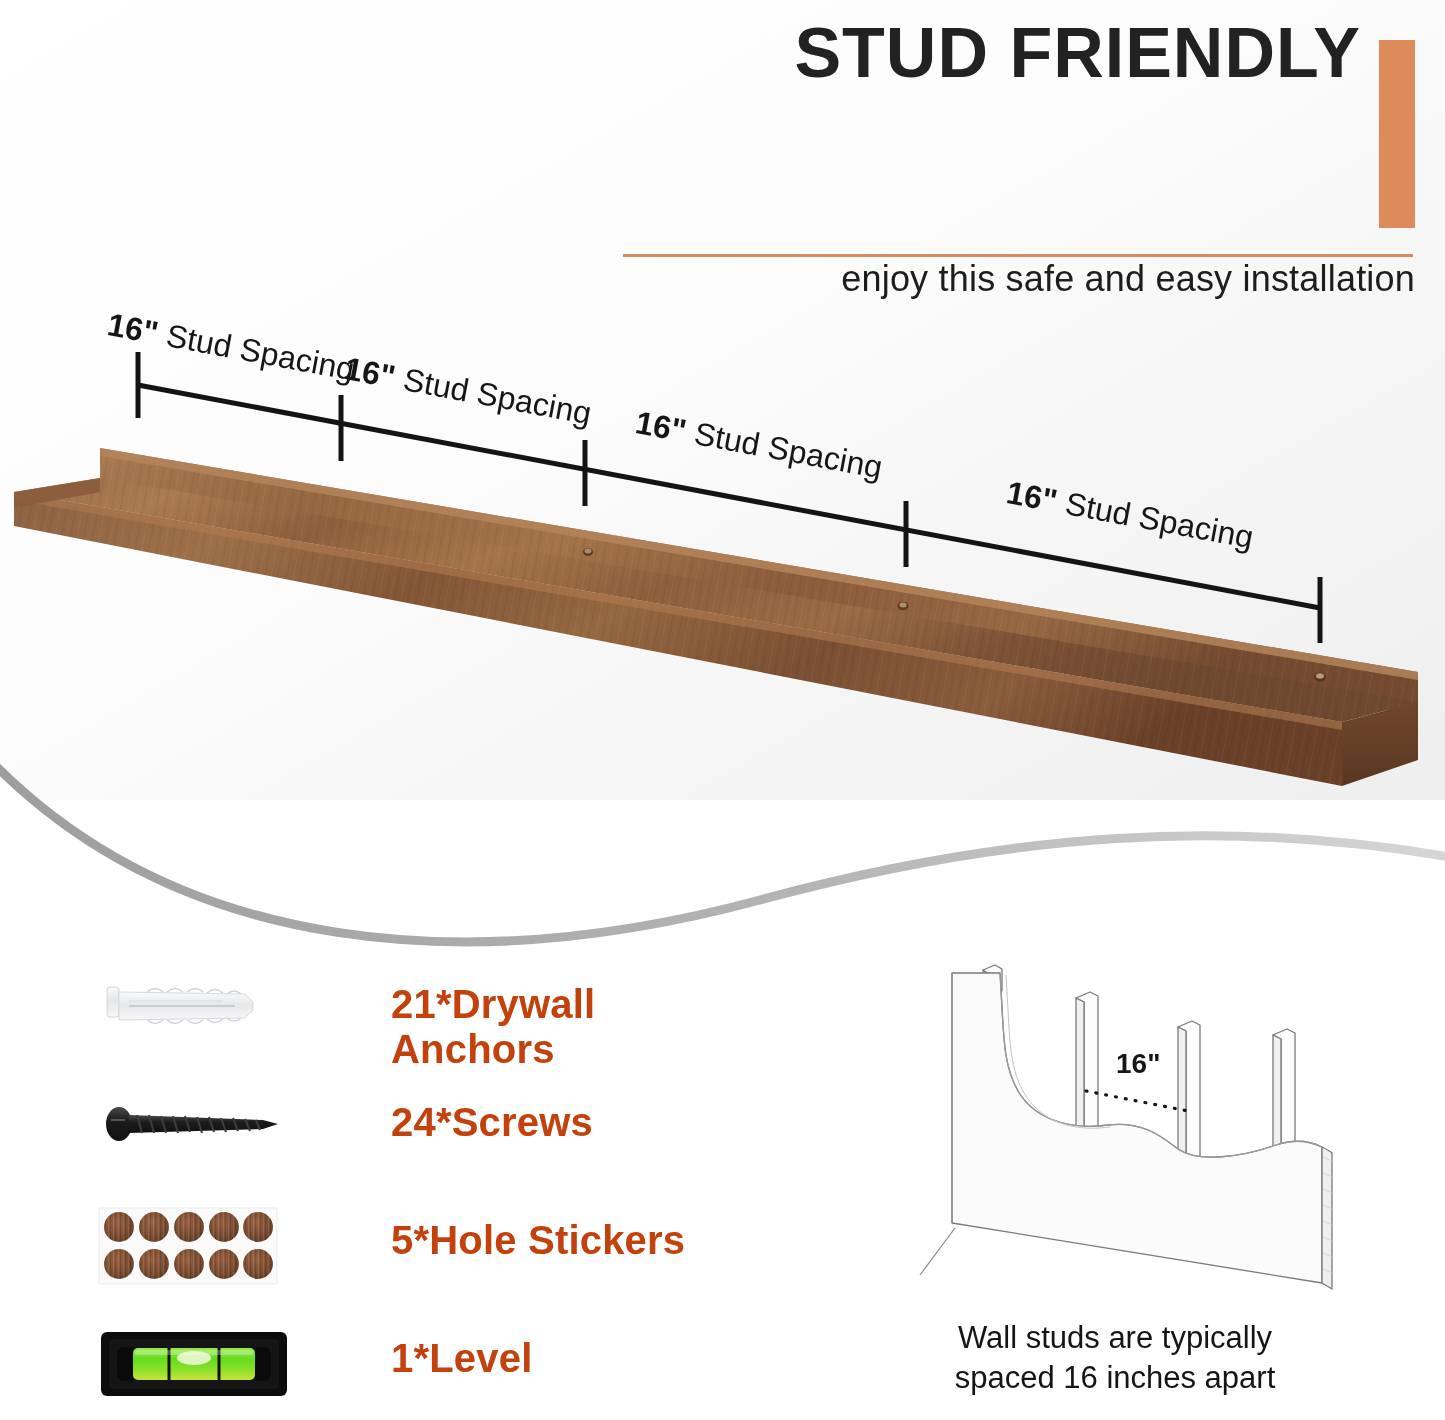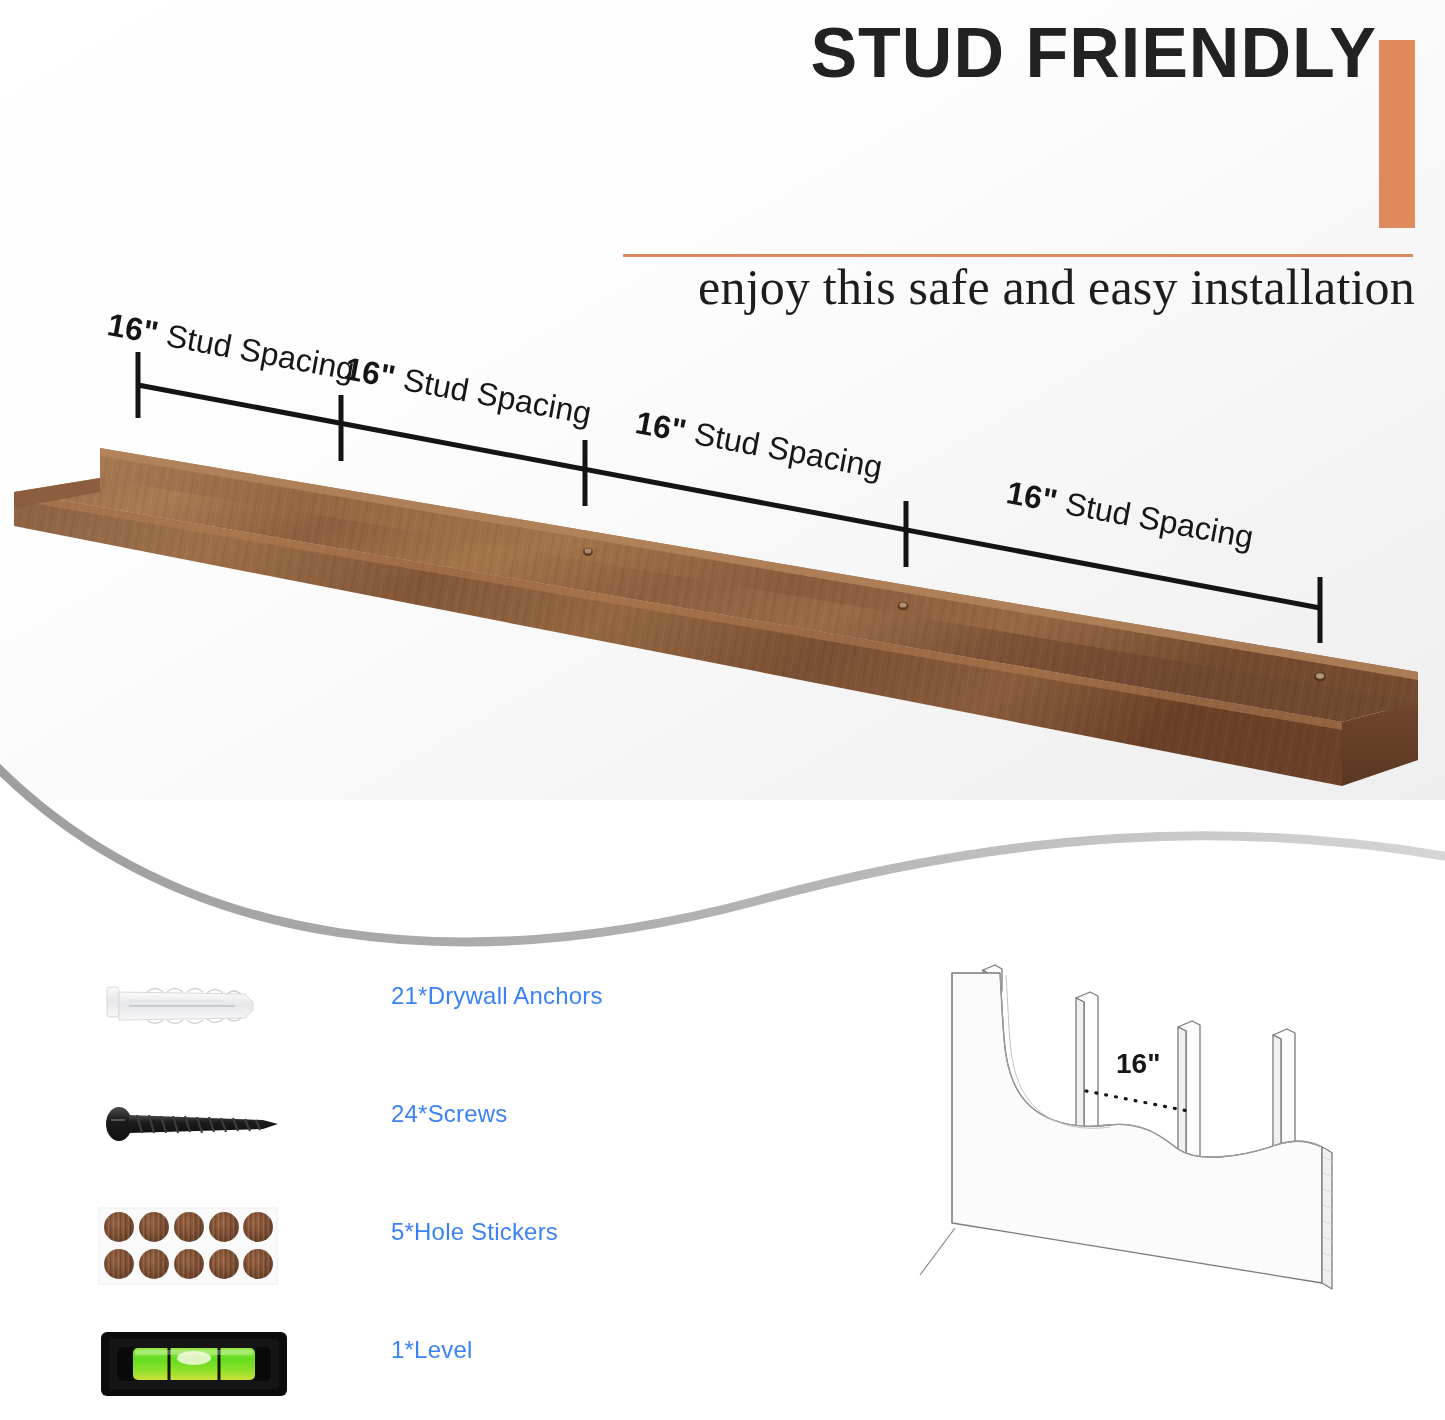--- a/index.html
+++ b/index.html
@@ -18,59 +18,58 @@
     background:linear-gradient(150deg,#ffffff 0%,#fdfdfd 35%,#f2f2f2 75%,#ececec 100%);
   }
   .bg-bottom{
     position:absolute;left:0;top:800px;width:1445px;height:620px;
     background:#ffffff;
   }
   .divider-svg{position:absolute;left:0;top:740px;width:1445px;height:320px;}
 
   
   .header{position:absolute;left:615px;top:18px;width:800px;height:250px;}
-  .title-wrap{text-align:right;padding-right:38px;}
+  .title-wrap{text-align:right;padding-right:54px;}
   .title-line{
     font-weight:bold;color:#222222;
     letter-spacing:1px;line-height:1.02;
     font-size:70px;
   }
   .accent-bar{
     position:absolute;right:0px;top:22px;width:36px;height:188px;
     background:#df8a5a;
   }
   .rule{
     position:absolute;left:8px;top:236px;width:790px;height:3px;
     background:#d98a5e;
   }
   .subtitle{
     position:absolute;left:0px;top:258px;width:800px;
-    text-align:right;font-size:50px;color:#1d1d1d;
+    text-align:right;font-size:36px;color:#1d1d1d;
     letter-spacing:.2px;
-    font-family:Liberation Serif, serif;
   }
 
   
   .measure-svg{position:absolute;left:0;top:290px;width:1445px;height:400px;}
   .mlabel{
     position:absolute;font-weight:400;color:#161616;white-space:nowrap;
     transform-origin:left center;
   }
   .mlabel b{font-weight:bold;}
 
   
   .shelf-svg{position:absolute;left:0px;top:430px;width:1445px;height:400px;}
 
   
   .parts{position:absolute;left:95px;top:960px;width:640px;}
   .part-row{position:relative;height:118px;}
   .part-icon{position:absolute;left:0;top:0;width:210px;height:100px;}
   .part-label{
     position:absolute;left:296px;top:22px;
-    font-size:24px;color:#3b82f6;letter-spacing:.2px;
+    font-size:40px;color:#c2410c;letter-spacing:.2px;font-weight:bold;
   }
 
   
   .wall-wrap{position:absolute;left:890px;top:945px;width:470px;height:360px;}
   .wall-caption{
     position:absolute;left:880px;top:1318px;width:470px;
     text-align:center;font-size:31px;color:#151515;line-height:1.28;
   }
 </style>
 </head>
@@ -392,14 +391,18 @@
           <path d="M 433 308 L 442 312"></path>
             <path d="M 433 324 L 442 328"></path>
         </g>
       </g>
 
       <line x1="196" y1="146" x2="298" y2="166" stroke="#161616" stroke-width="3.2" stroke-linecap="round" stroke-dasharray="1 9"></line>
       <text x="226" y="128" font-family="Liberation Sans, sans-serif" font-size="28" font-weight="bold" fill="#161616">16"</text>
     </svg>
   </div>
 
+  <div class="wall-caption">
+    <div>Wall studs are typically</div>
+    <div>spaced 16 inches apart</div>
+  </div>
 
 </div>
 
 </body></html>

